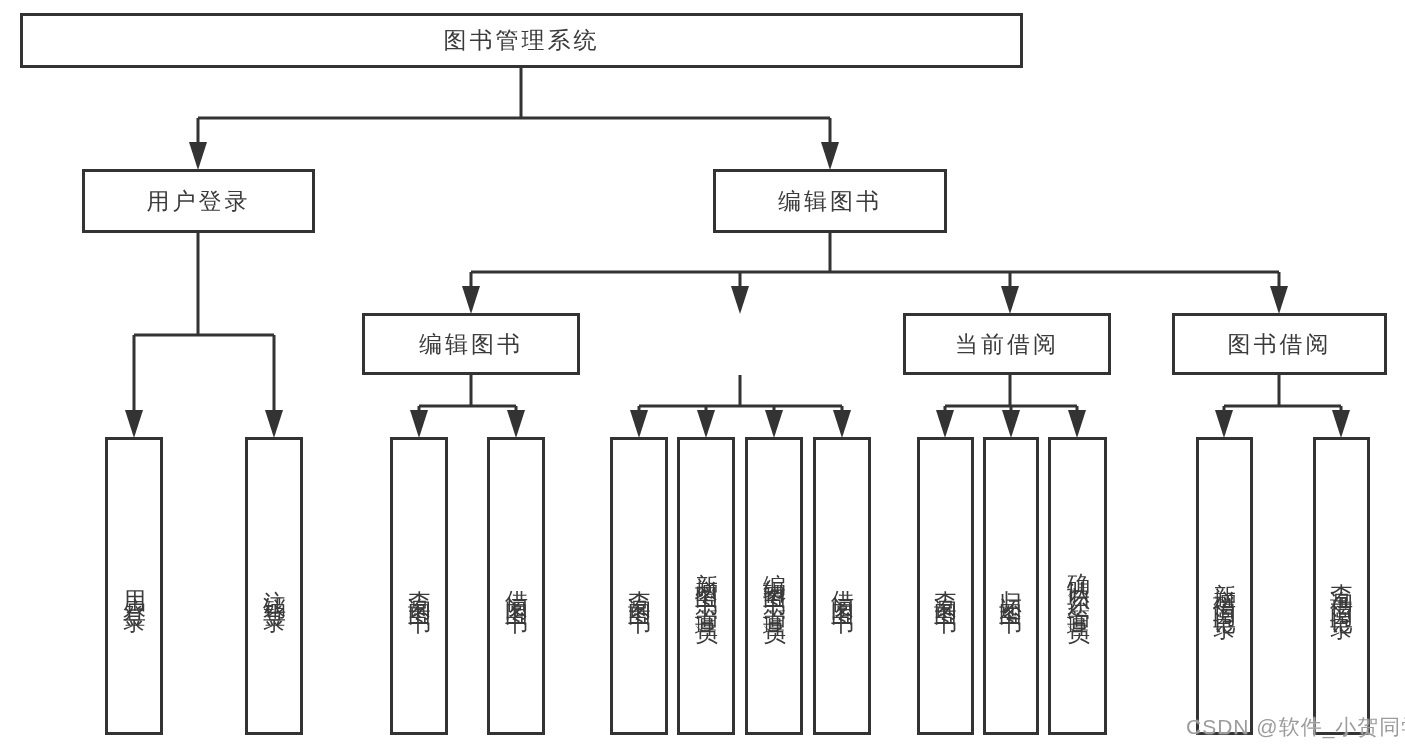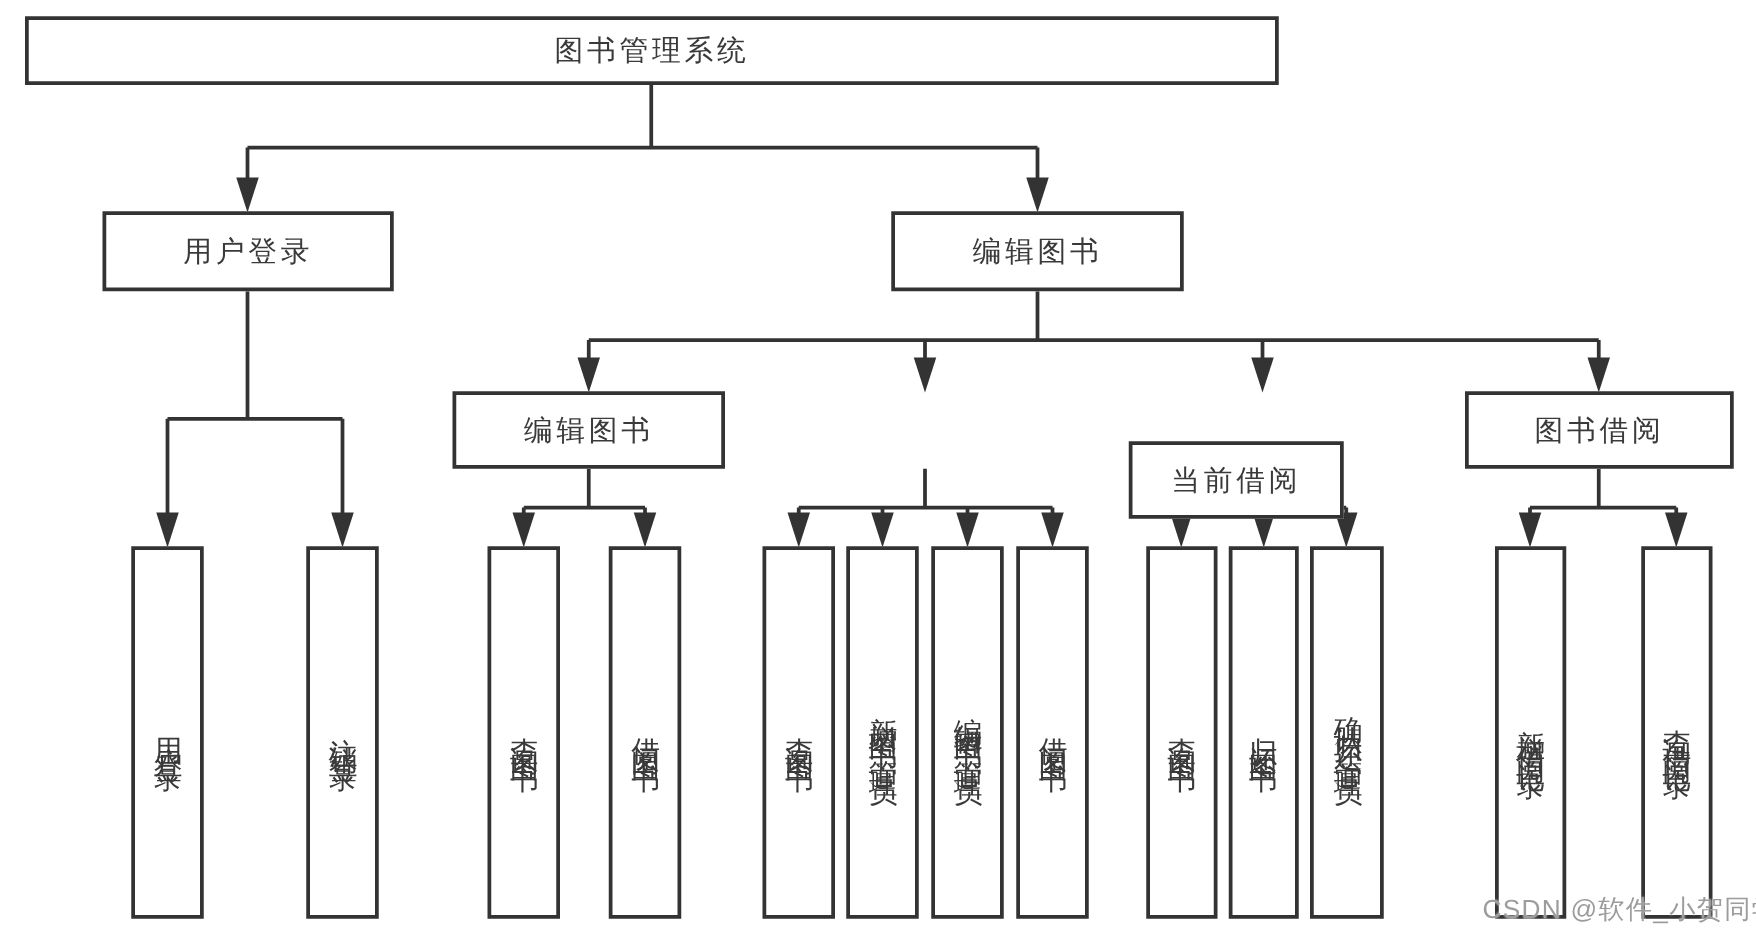--- a/index.html
+++ b/index.html
@@ -113,21 +113,21 @@
       <polygon points="1332,410 1350,410 1341,438"></polygon>
     </g>
   </svg>
 
   <div class="node h" style="left:20px;top:13px;width:1003px;height:55px;">图书管理系统</div>
 
   <div class="node h" style="left:82px;top:169px;width:233px;height:64px;">用户登录</div>
   <div class="node h" style="left:713px;top:169px;width:234px;height:64px;">编辑图书</div>
 
   <div class="node h" style="left:362px;top:313px;width:218px;height:62px;">编辑图书</div>
-  <div class="node h" style="left:903px;top:313px;width:172px;height:62px;margin-top:40px;">当前借阅</div>
+  <div class="node h" style="left:903px;top:313px;width:208px;height:62px;">当前借阅</div>
   <div class="node h" style="left:1172px;top:313px;width:215px;height:62px;">图书借阅</div>
 
   <div class="node v" style="left:105px;top:437px;width:58px;height:298px;">用户登录</div>
   <div class="node v" style="left:245px;top:437px;width:58px;height:298px;">注销登录</div>
 
   <div class="node v" style="left:390px;top:437px;width:58px;height:298px;">查询图书</div>
   <div class="node v" style="left:487px;top:437px;width:58px;height:298px;">借阅图书</div>
 
   <div class="node v" style="left:610px;top:437px;width:58px;height:298px;">查询图书</div>
   <div class="node v" style="left:677px;top:437px;width:58px;height:298px;">新增图书（管理员）</div>

